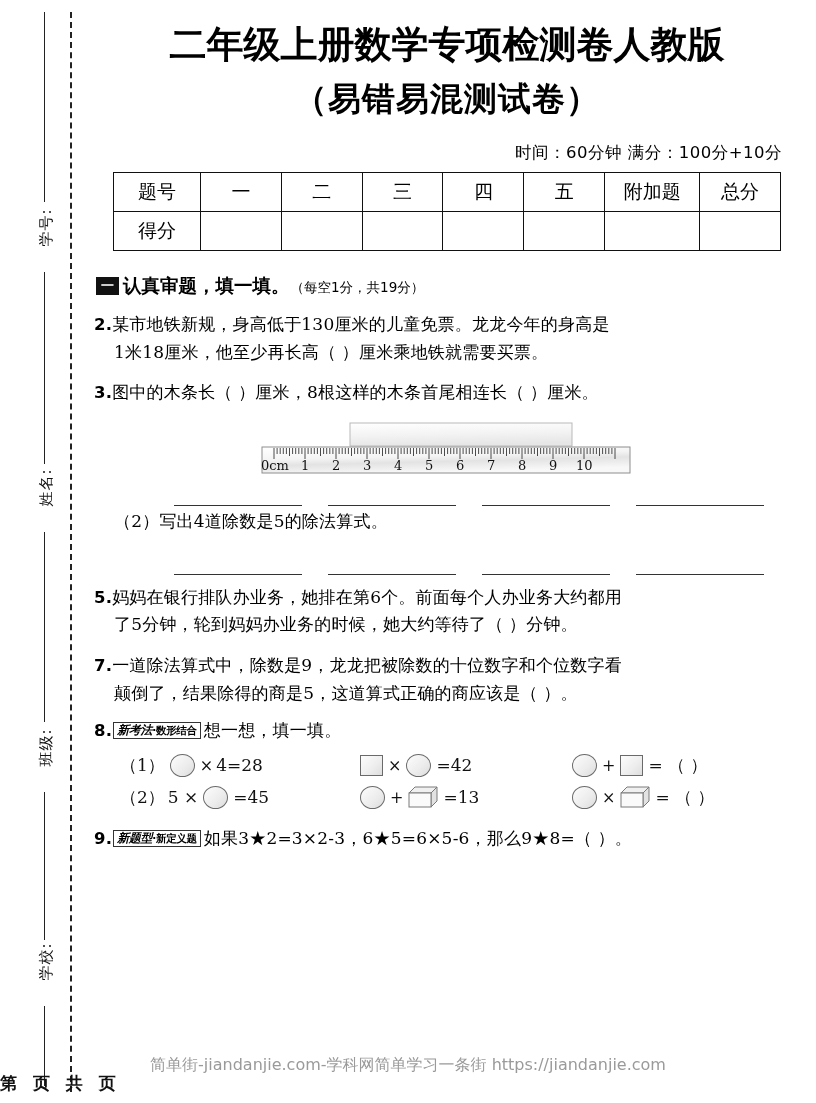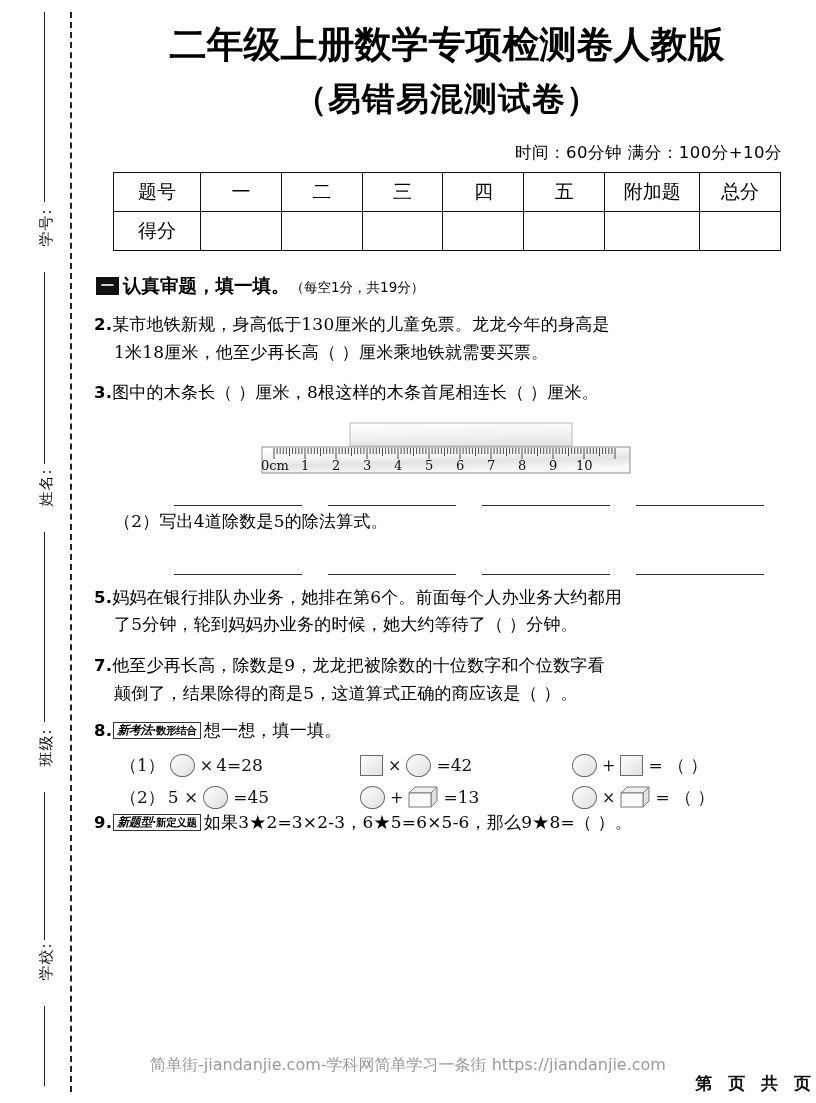--- a/index.html
+++ b/index.html
@@ -230,21 +230,21 @@
     text-align: center;
     font-size: 16px;
     color: #9a9a9a;
     font-family: "DejaVu Sans", "Liberation Sans", sans-serif;
     letter-spacing: 0px;
   }
   .page-footer {
     position: absolute;
     left: 0; right: 0;
     top: 1072px;
-    text-align: right;
+    text-align: left;
     font-size: 17px;
     font-weight: bold;
     color: #111;
     letter-spacing: 5px;
     font-family: "DejaVu Serif", "Liberation Serif", serif;
   }
 </style>
 </head>
 <body>
 
@@ -479,21 +479,21 @@
     <div class="ans-line"></div>
   </div>
 
   <div class="q" style="margin-top:9px;">
     <span class="qn">5.</span><span>妈妈在银行排队办业务，她排在第6个。前面每个人办业务大约都用</span>
     <span class="cont">了5分钟，轮到妈妈办业务的时候，她大约等待了（        ）分钟。</span>
   </div>
 
 
   <div class="q">
-    <span class="qn">7.</span><span>他至少再长高，除数是9，龙龙把被除数的十位数字和个位数字看</span>
+    <span class="qn">7.</span><span>一道除法算式中，除数是9，龙龙把被除数的十位数字和个位数字看</span>
     <span class="cont">颠倒了，结果除得的商是5，这道算式正确的商应该是（        ）。</span>
   </div>
 
   <div class="q" style="margin-top:10px;">
     <span class="qn">8.</span><span class="badge"><span class="b1">新考法</span><span>·数形结合</span></span><span>想一想，填一填。</span>
   </div>
 
   <div class="eq-row">
     <div class="eq-cell c1">
       <span>（1）</span>
@@ -541,20 +541,20 @@
         <svg width="30" height="22" viewBox="0 0 30 22">
           <polygon points="1,7 7,1 29,1 23,7" fill="#f0f0f0" stroke="#7a7a7a" stroke-width="1"></polygon>
           <polygon points="23,7 29,1 29,15 23,21" fill="#e2e2e2" stroke="#7a7a7a" stroke-width="1"></polygon>
           <rect x="1" y="7" width="22" height="14" fill="#fafafa" stroke="#7a7a7a" stroke-width="1"></rect>
         </svg>
       </span>
       <span>= （          ）</span>
     </div>
   </div>
 
-  <div class="q" style="margin-top:0;">
+  <div class="q" style="margin-top:16px;">
     <span class="qn">9.</span><span class="badge"><span class="b1">新题型</span><span>·新定义题</span></span><span>如果3★2=3×2-3，6★5=6×5-6，那么9★8=（          ）。</span>
   </div>
 
 </div>
 
 <div class="watermark">简单街-jiandanjie.com-学科网简单学习一条街 https://jiandanjie.com</div>
 <div class="page-footer">第 页 共 页</div>
 
 </body></html>

